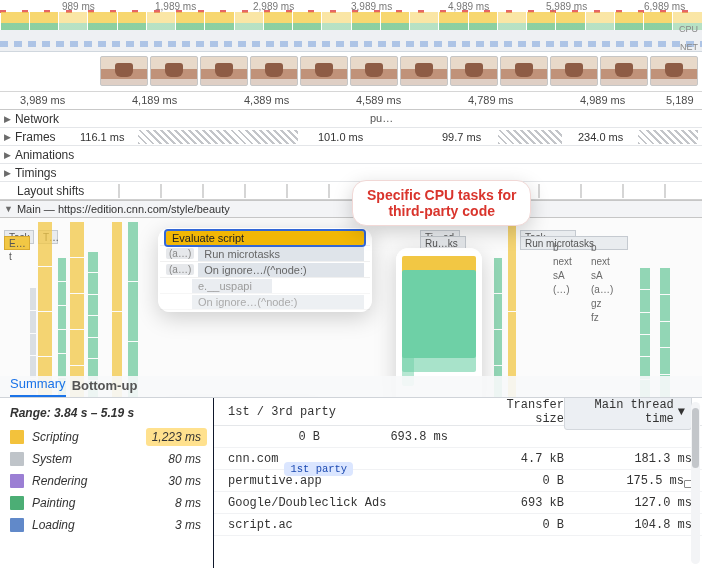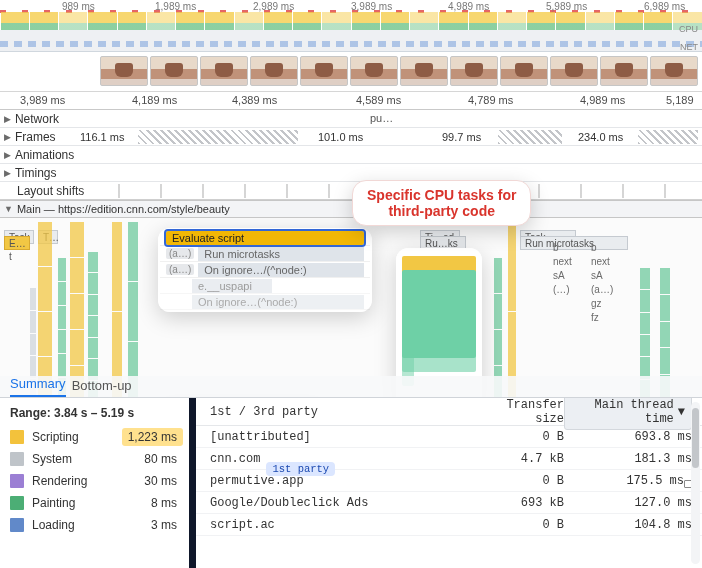--- a/index.html
+++ b/index.html
@@ -214,26 +214,27 @@
     position:absolute; left:0; right:0; top:398px; bottom:0;
     display:flex; background:#fff;
   }
   .tabs {
     position:absolute; top:-22px; left:0; right:0; height:22px;
     display:flex; align-items:flex-end; gap:6px;
     padding-left:10px; font-size:13px;
     background:rgba(247,248,250,.9);
     border-bottom:1px solid #d0d4d9;
   }
-  .tab { color:#555; padding:4px 0; cursor:pointer; }
+  .tab { color:#555; padding:4px 0; cursor:pointer;font-weight:bold; }
   .tab.active { color:#1a73e8; border-bottom:2px solid #1a73e8; font-weight:500;}
 
   .panel-left {
-    width:196px; border-right:7px solid #0f172a;
+    width:214px; border-right:1px solid #0f172a;
     padding:8px 6px 0 10px;
+    font-style:italic;
   }
   .range { font-size:12px; font-weight:600; margin-bottom:6px; }
   .cat {
     display:flex; align-items:center; height:22px; gap:8px;
   }
   .sw { width:14px; height:14px; border-radius:1px;}
   .cat .val { margin-left:auto; color:#333; font-size:12px; padding:2px 6px;}
   .cat.hl .val { background:#ffe18e; border-radius:3px;}
 
   .panel-right {
@@ -332,21 +333,21 @@
   <div class="thumb"></div>
   <div class="thumb"></div>
   <div class="thumb"></div>
   <div class="thumb"></div>
   <div class="thumb"></div>
 </div>
 
 <div class="ruler">
   <span class="ruler-tick" style="left:20px">3,989 ms</span>
   <span class="ruler-tick" style="left:132px">4,189 ms</span>
-  <span class="ruler-tick" style="left:232px">4,389 ms</span>
+  <span class="ruler-tick" style="left:244px">4,389 ms</span>
   <span class="ruler-tick" style="left:356px">4,589 ms</span>
   <span class="ruler-tick" style="left:468px">4,789 ms</span>
   <span class="ruler-tick" style="left:580px">4,989 ms</span>
   <span class="ruler-tick" style="left:666px">5,189 ms</span>
 </div>
 
 <div class="track-row">
   <span class="tri">▶</span>
   <span>Network</span>
   <span class="pu-label">pu…</span>
@@ -585,23 +586,20 @@
     <div class="thead">
       <div class="c1">1st / 3rd party</div>
       <div class="c2">Transfer size</div>
       <div class="c3">
         <span>Main thread time</span>
         <span>▼</span>
       </div>
     </div>
 
     <div class="trow">
-      <div class="c1">
-          <span>[unattributed]</span>
-        </div>
       <div class="c2">0 B</div>
       <div class="c3">693.8 ms</div>
     </div>
     <div class="trow">
       <div class="c1">
         <span>cnn.com</span>
         <span class="pill">1st party</span>
       </div>
       <div class="c2">4.7 kB</div>
       <div class="c3">181.3 ms</div>

